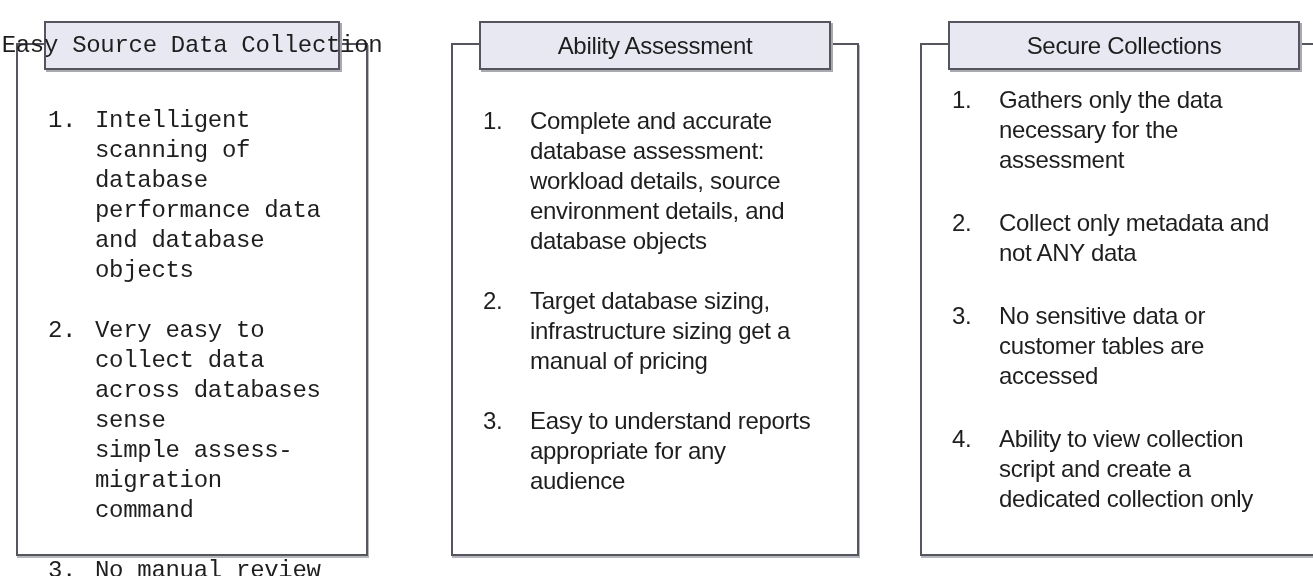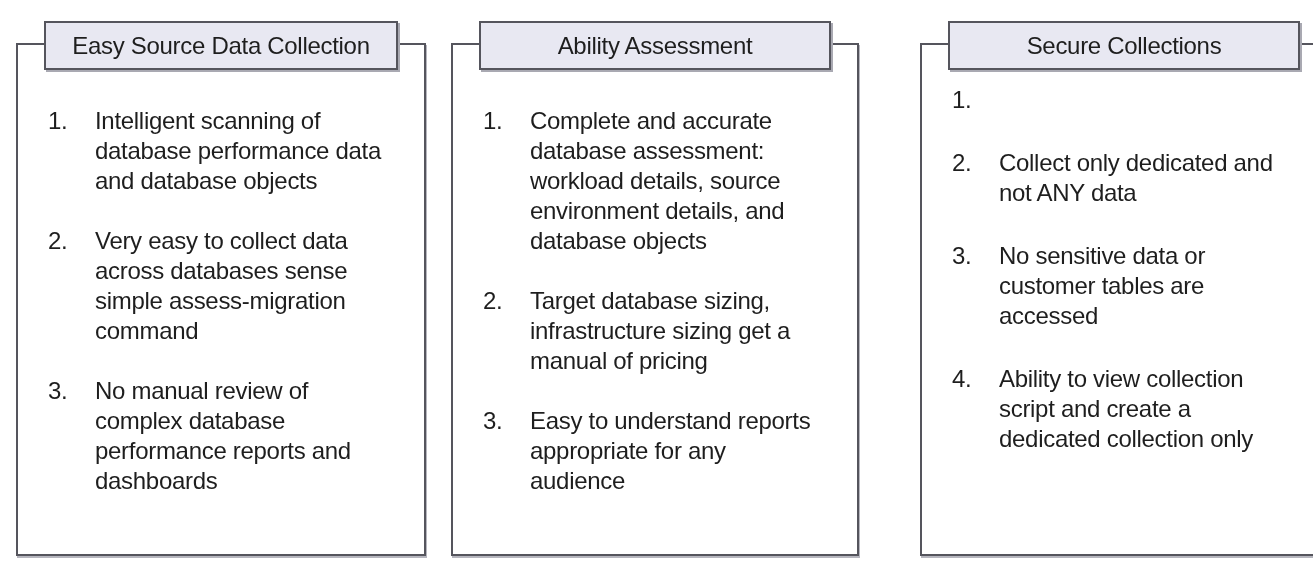--- a/index.html
+++ b/index.html
@@ -17,21 +17,21 @@
   }
   .panel {
     position: absolute;
     top: 43px;
     height: 513px;
     box-sizing: border-box;
     background: #ffffff;
     border: 2px solid #55555d;
     box-shadow: 1px 2px 0 #b6b6be;
   }
-  .panel-1 { left: 16px;  width: 410px; }
+  .panel-1 { left: 16px;  width: 352px; font-family: Liberation Mono, monospace; }
   .panel-2 { left: 451px; width: 408px; }
   .panel-3 { left: 885px; width: 408px; margin-left: 35px; }
 
   .panel-header {
     position: absolute;
     top: -24px;
     left: 50%;
     transform: translateX(-50%);
     width: calc(100% - 52px);
     height: 49px;
@@ -132,24 +132,27 @@
   </ol>
 </div>
 
 <div class="panel panel-3">
   <div class="panel-header">
     <span>Secure Collections</span>
   </div>
   <ol class="feature-list">
     <li class="feature-item">
       <span class="item-num">1.</span>
+      <span class="item-text">Gathers only the data
+necessary for the
+assessment</span>
     </li>
     <li class="feature-item">
       <span class="item-num">2.</span>
-      <span class="item-text">Collect only dedicated and
+      <span class="item-text">Collect only metadata and
 not ANY data</span>
     </li>
     <li class="feature-item">
       <span class="item-num">3.</span>
       <span class="item-text">No sensitive data or
 customer tables are
 accessed</span>
     </li>
     <li class="feature-item">
       <span class="item-num">4.</span>

